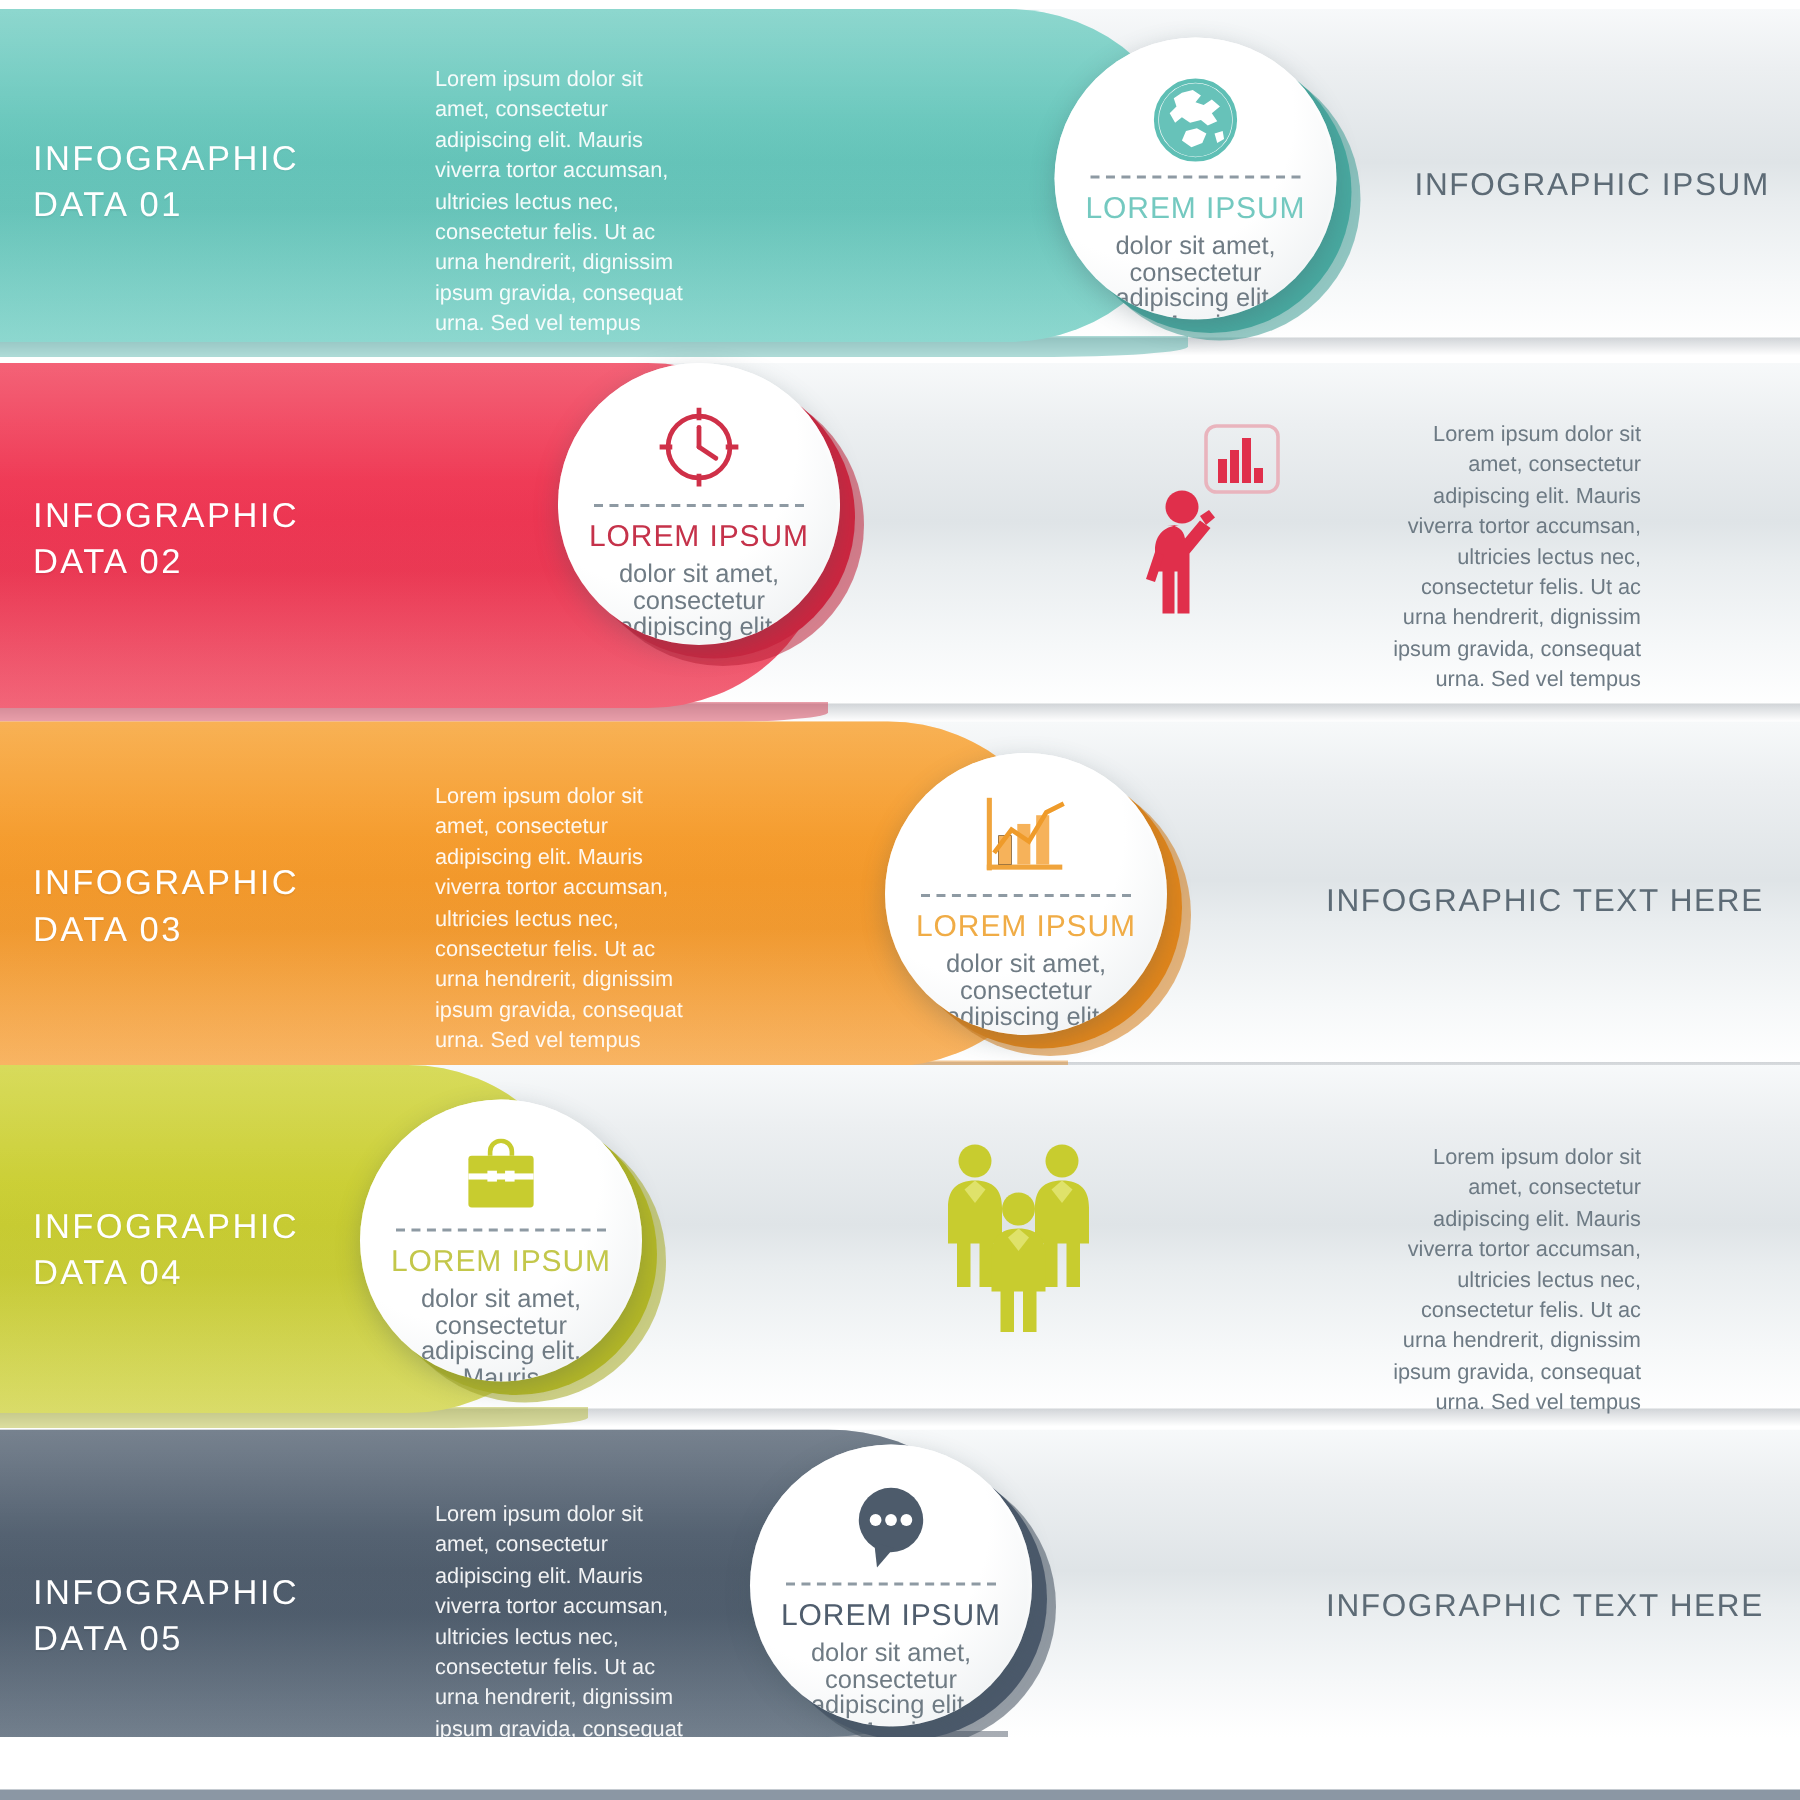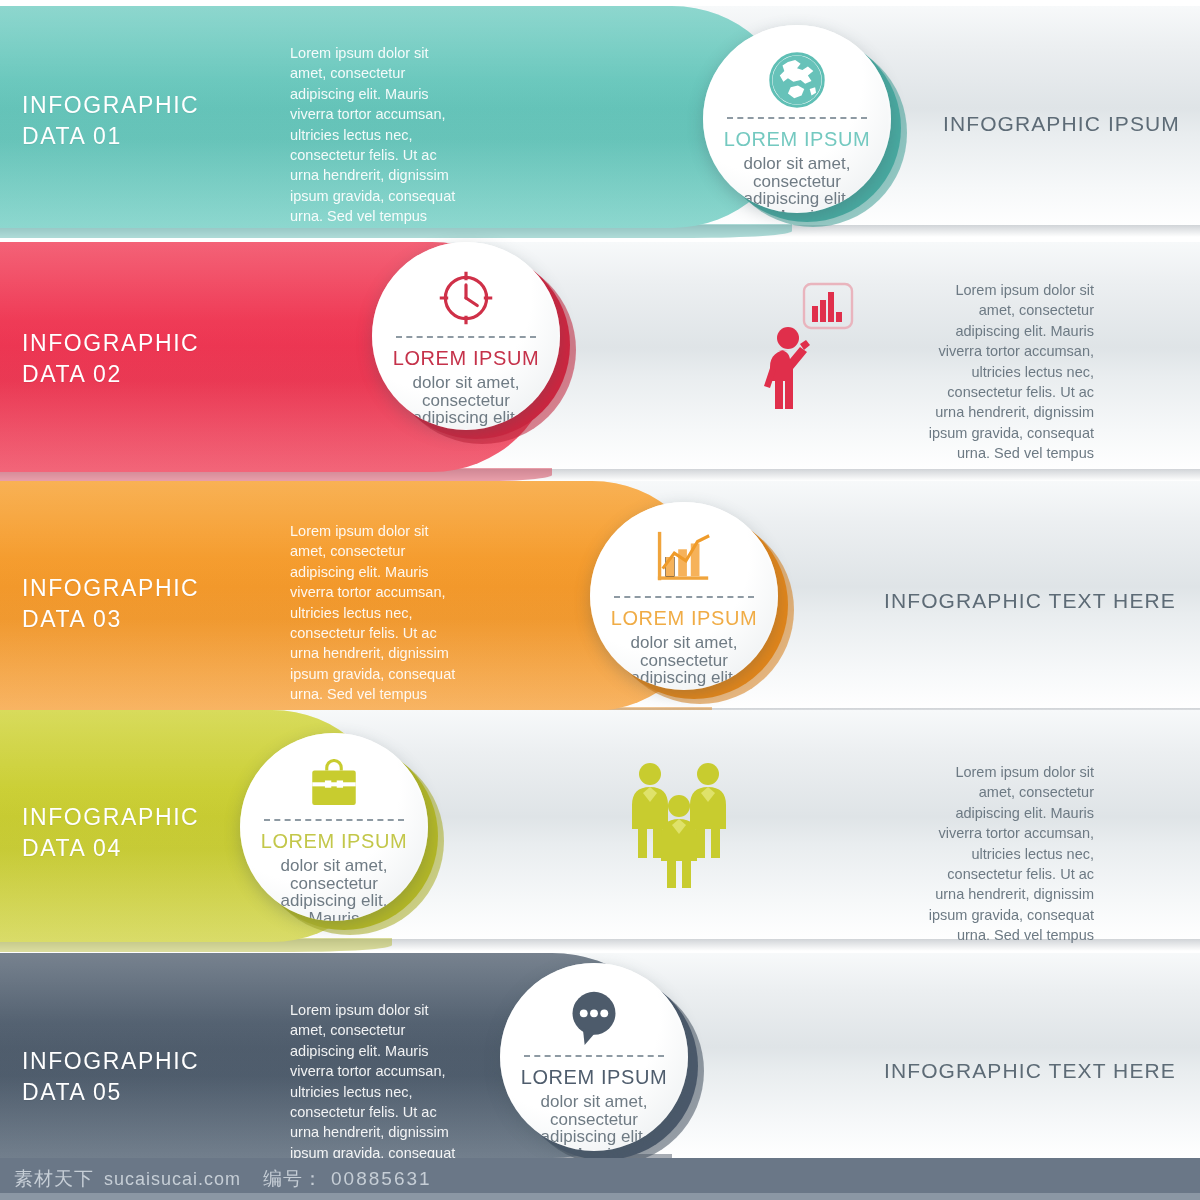--- a/index.html
+++ b/index.html
@@ -400,21 +400,15 @@
         <div class="badge-title" style="color:#4f5d6d;">LOREM IPSUM</div>
         <div class="badge-sub">dolor sit amet, consectetur
 adipiscing elit. Mauris
 viverra tortor</div>
       </div>
     </div>
 
     <div class="headline" style="left:884px;top:106px;">INFOGRAPHIC TEXT HERE</div>
   </div>
 
-  <div id="watermark">
-    <span class="wm-brand">素材天下</span>
-    <span class="wm-site">sucaisucai.com</span>
-    <span class="wm-no">编号：</span>
-    <span class="wm-num">00885631</span>
-  </div>
   <div id="watermark-strip"></div>
 
 </div>
 
 </body></html>

